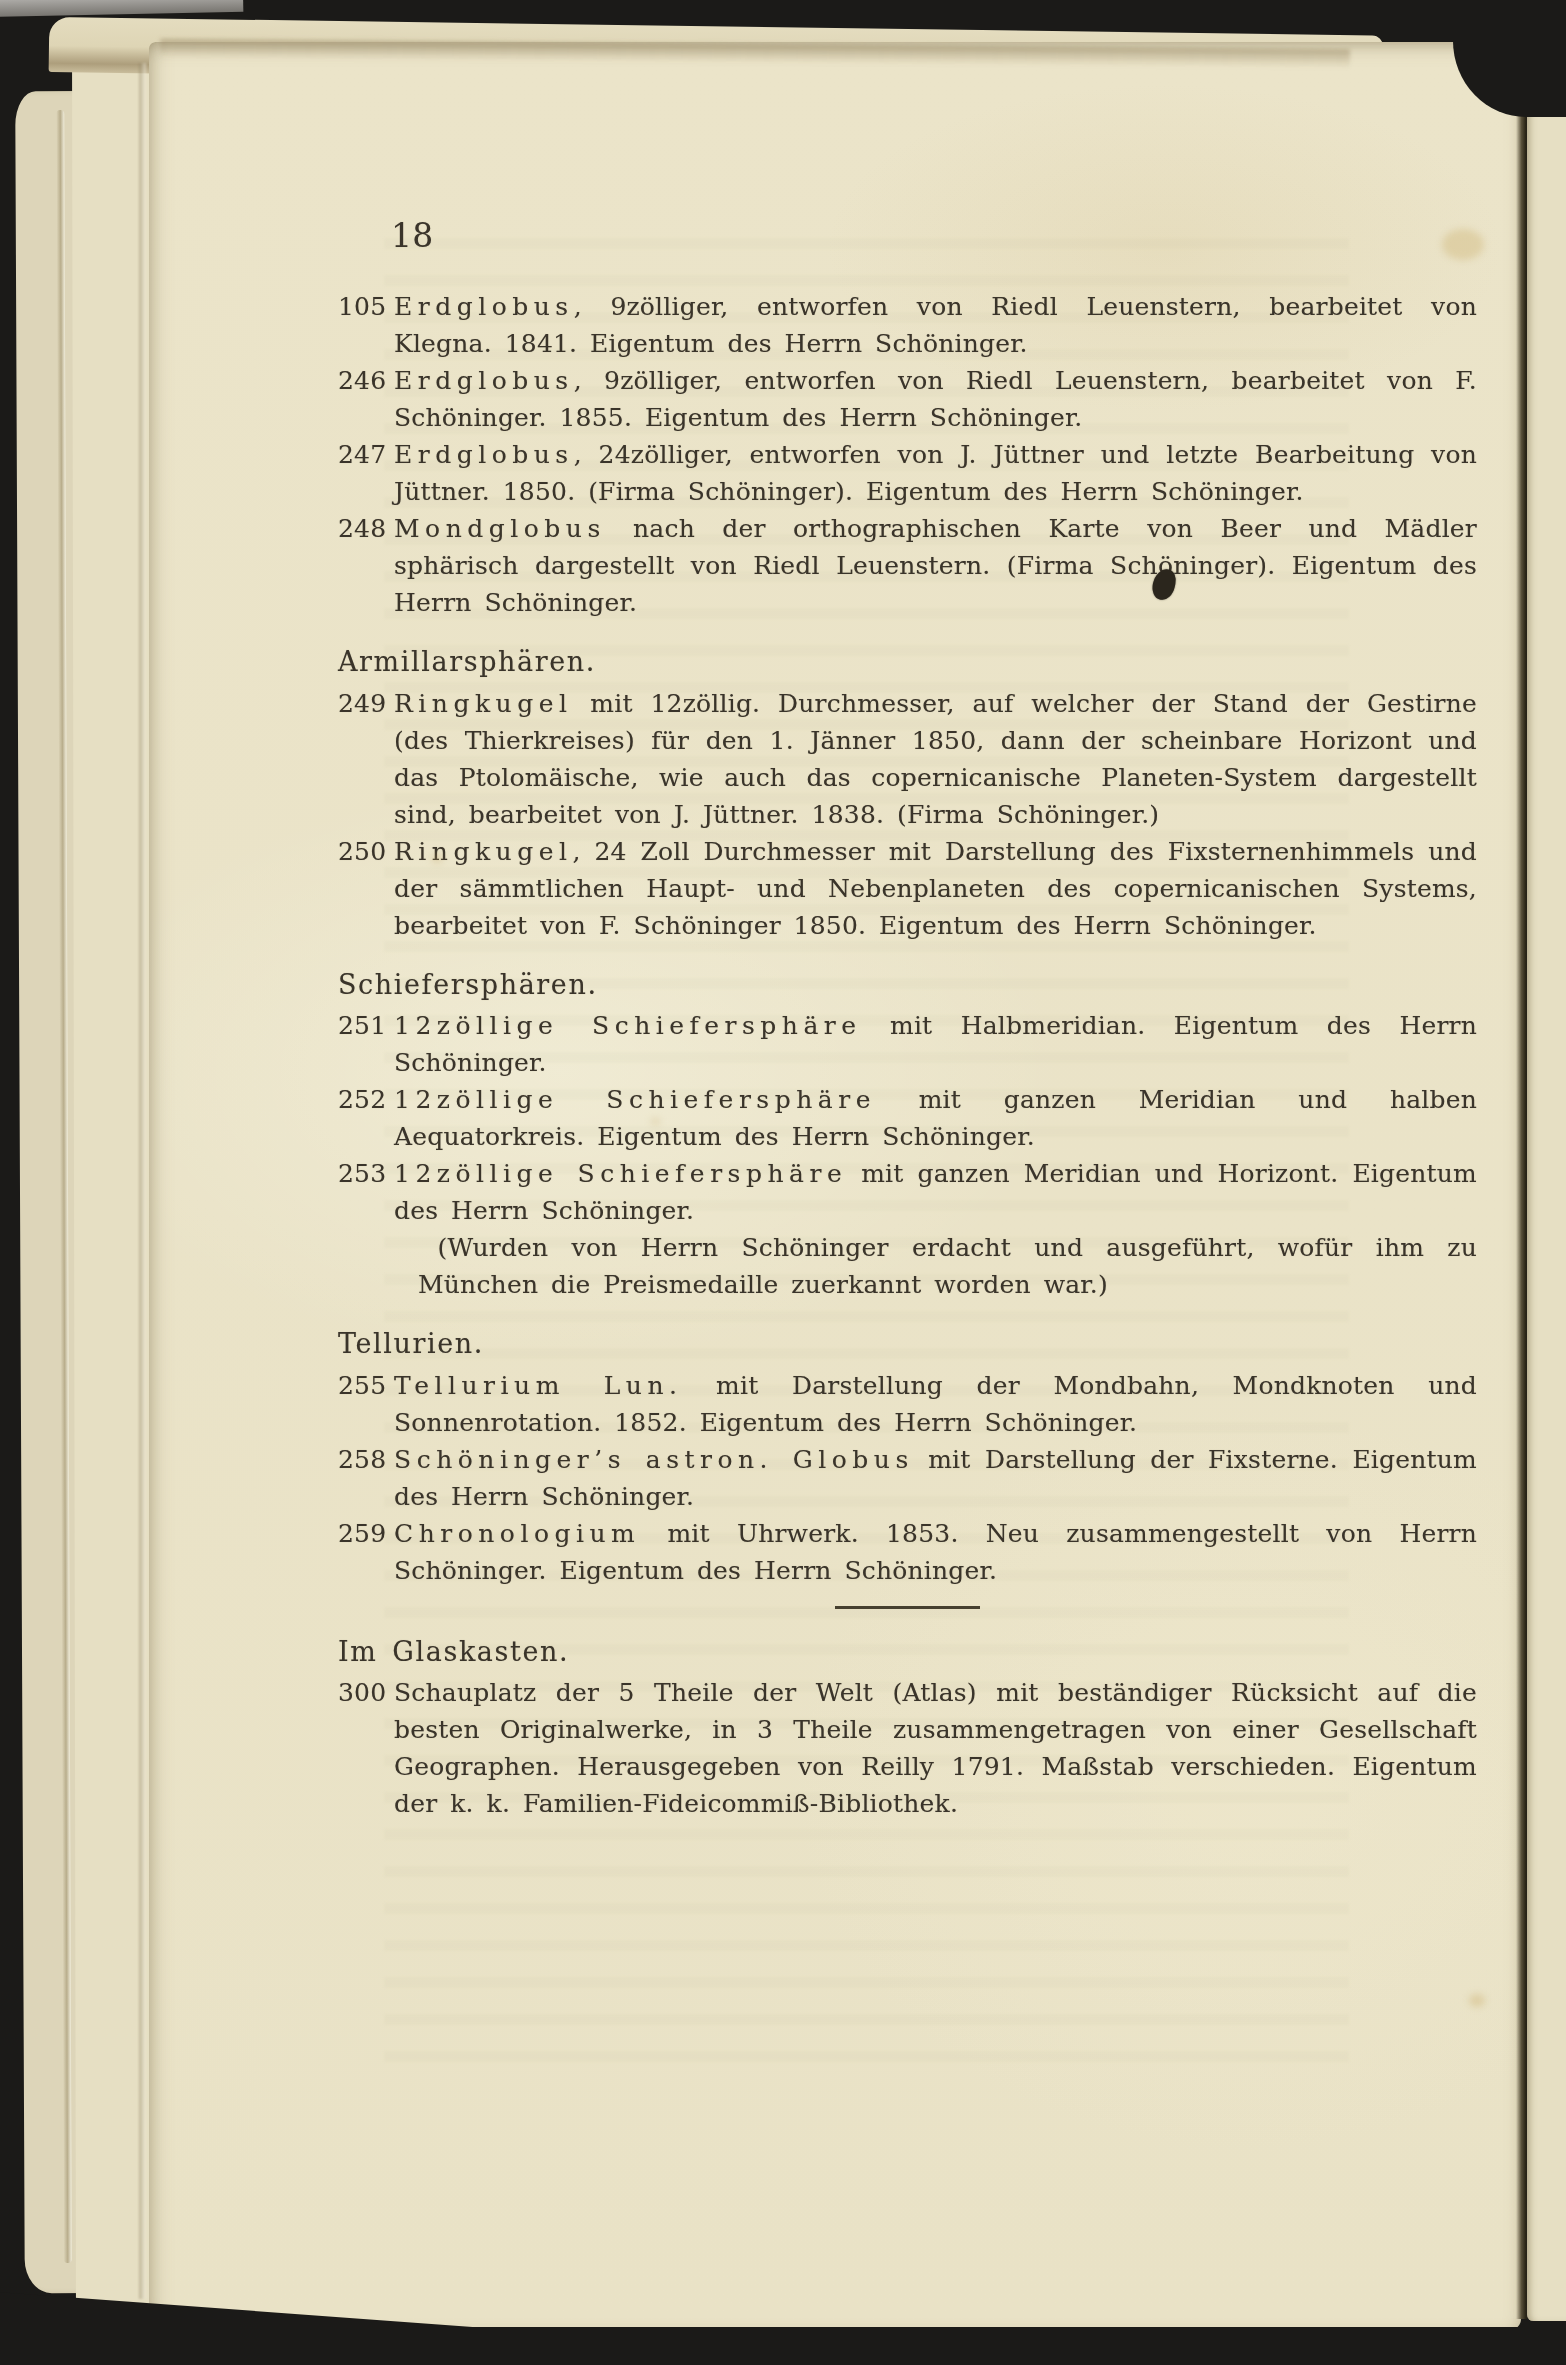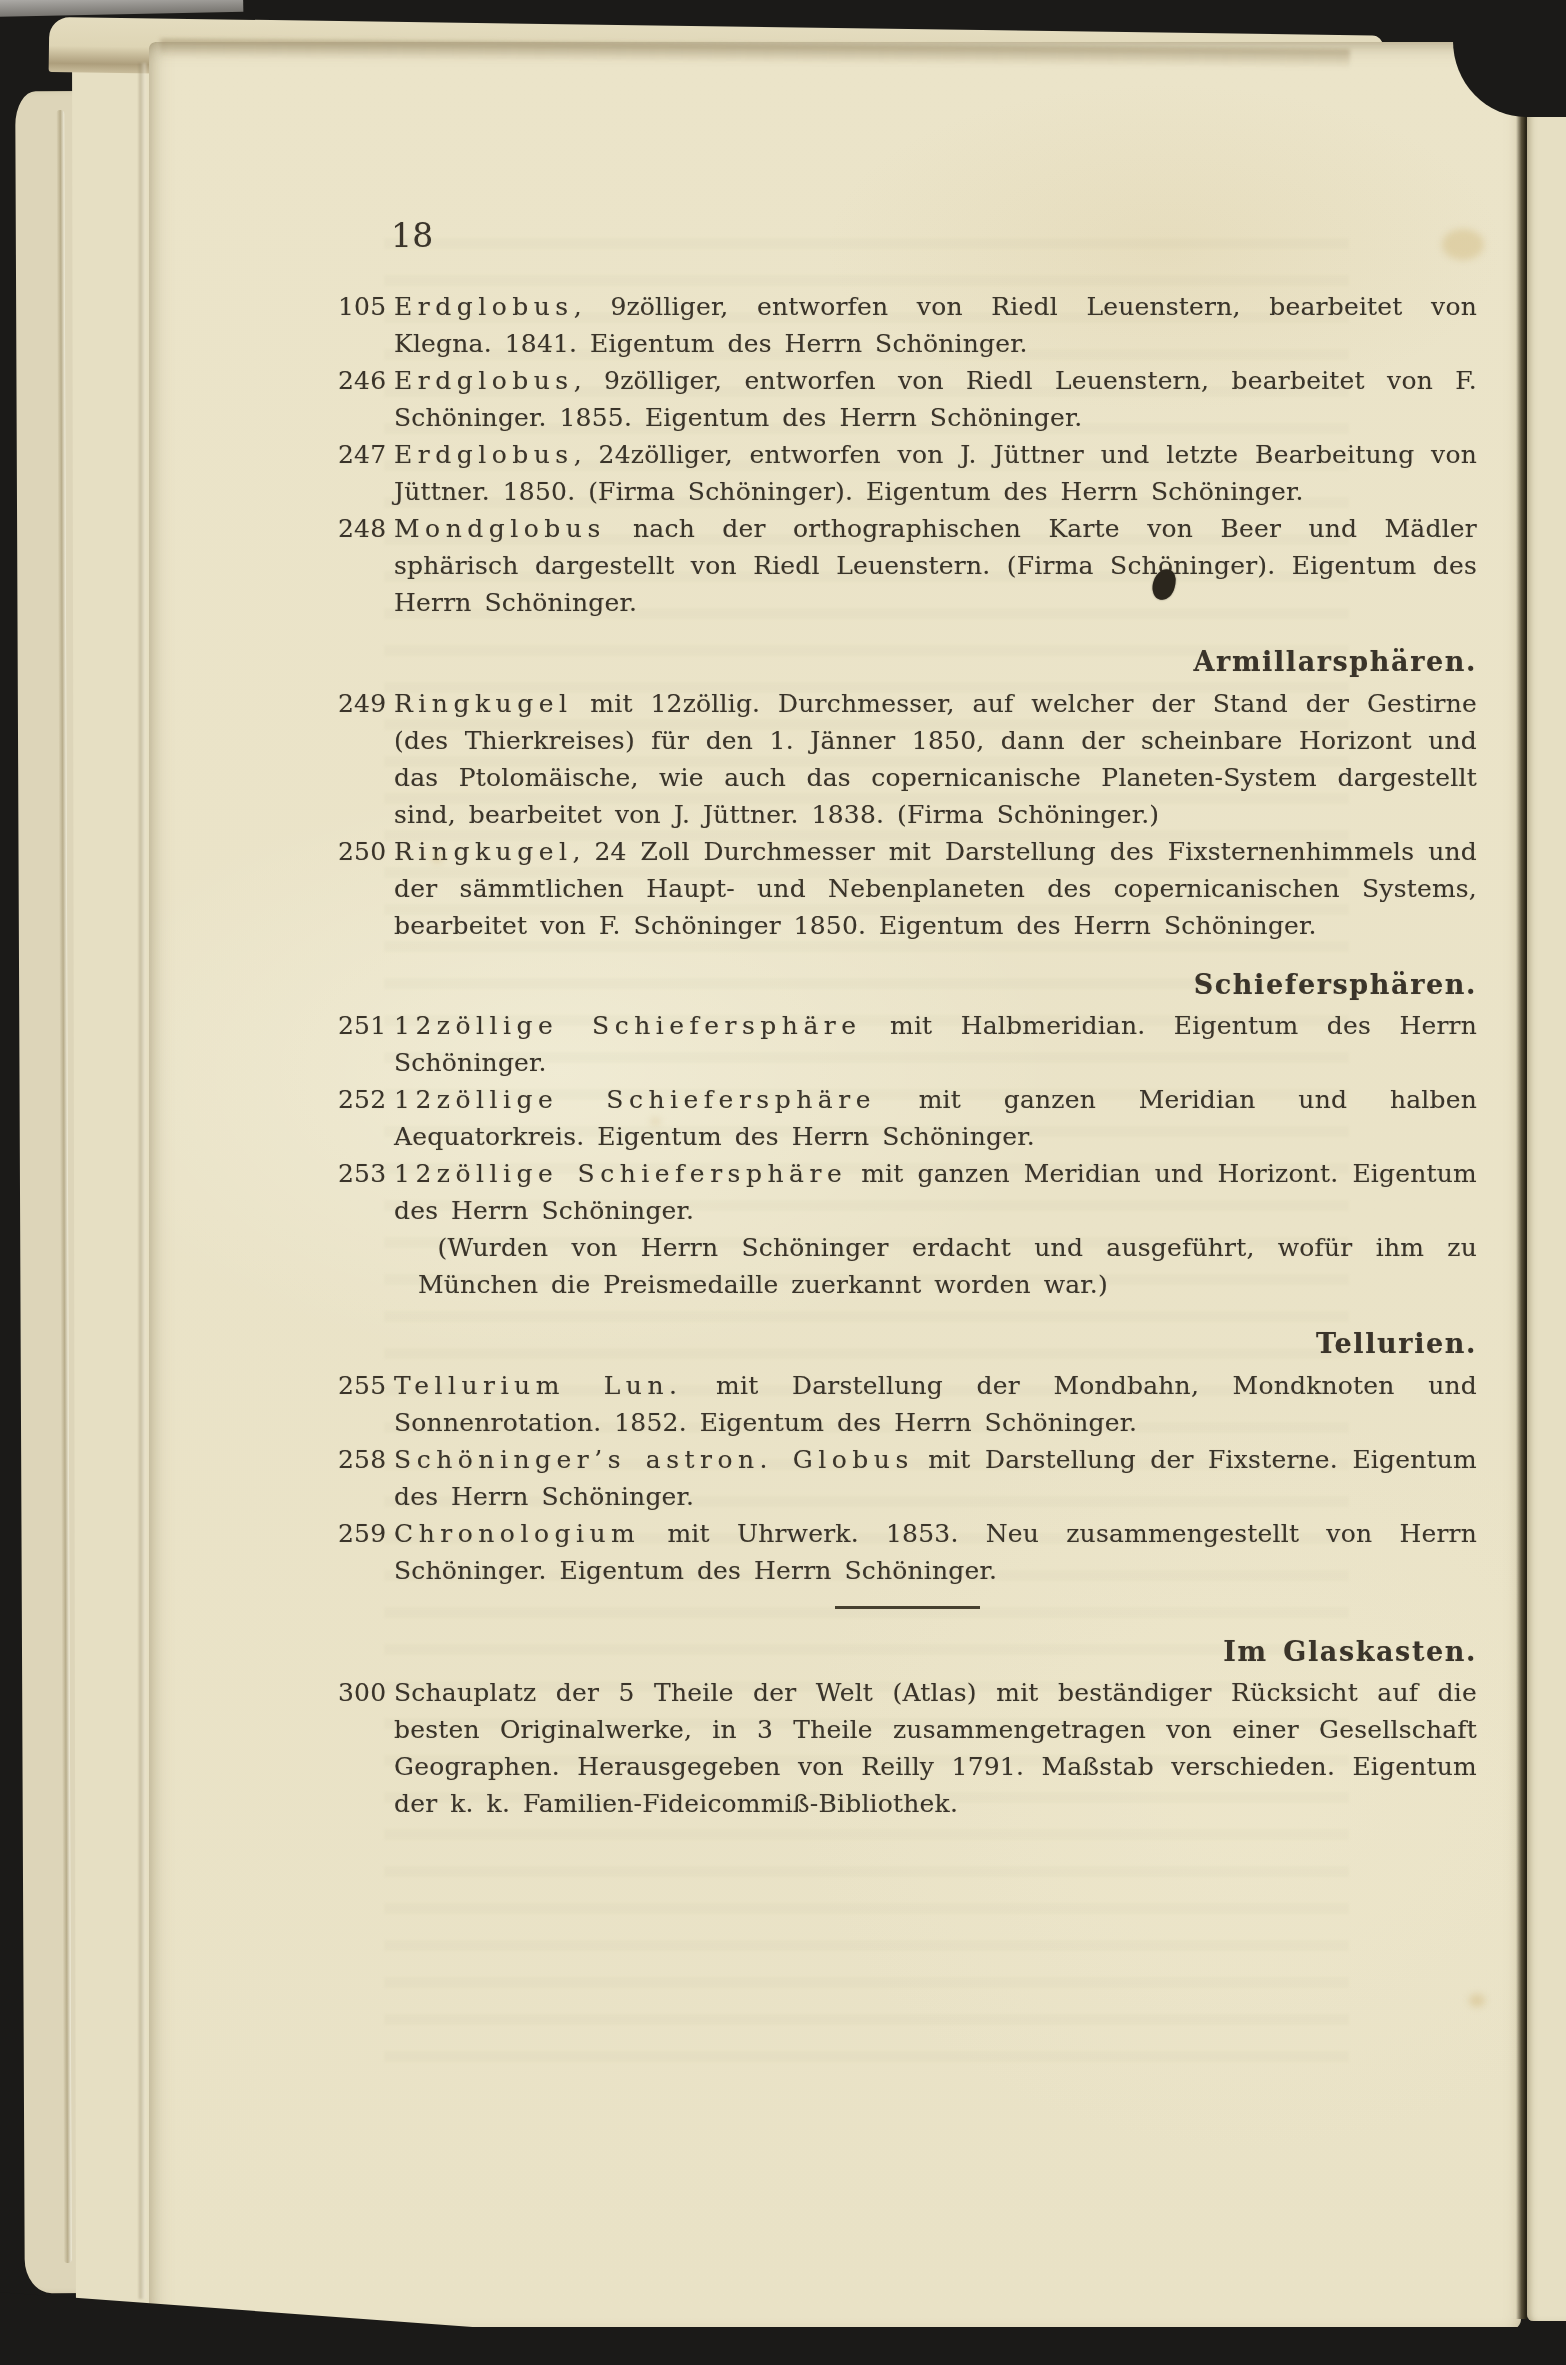--- a/index.html
+++ b/index.html
@@ -64,21 +64,21 @@
   .fox3{left:432px;top:854px;width:10.2px;height:8.6px;background:rgba(198,170,105,.35);}
   .fox4{left:651px;top:1118px;width:8.6px;height:7px;background:rgba(198,170,105,.28);}
   
   .textblock{position:absolute;left:189px;top:177px;width:1139px;
     font-size:25px;line-height:37px;word-spacing:4.7px;letter-spacing:0.2px;
     text-shadow:0 0 0.8px rgba(58,52,42,.3);}
   .page-number{font-size:33px;line-height:33px;margin:0 0 36px 53px;}
   .entry{margin:0;text-align:justify;padding-left:56px;text-indent:-56px;}
   .num{display:inline-block;width:56px;text-indent:0;}
   .sp{letter-spacing:5.5px;}
-  .heading{text-align:right;font-weight:bold;font-size:27px;line-height:37px;
+  .heading{text-align:left;font-weight:normal;font-size:27px;line-height:37px;
     letter-spacing:1.6px;margin:22px 0 4.7px;}
   .note{text-align:justify;margin:0 0 0 80px;text-indent:19.6px;}
   .divider{width:145px;border-top:3.1px solid #46402f;margin:17px auto 23.5px auto;}
 </style>
 </head>
 <body>
 
 <div class="streak-topleft"></div>
 <div class="edge-a"></div>
 <div class="edge-ridge"></div>

